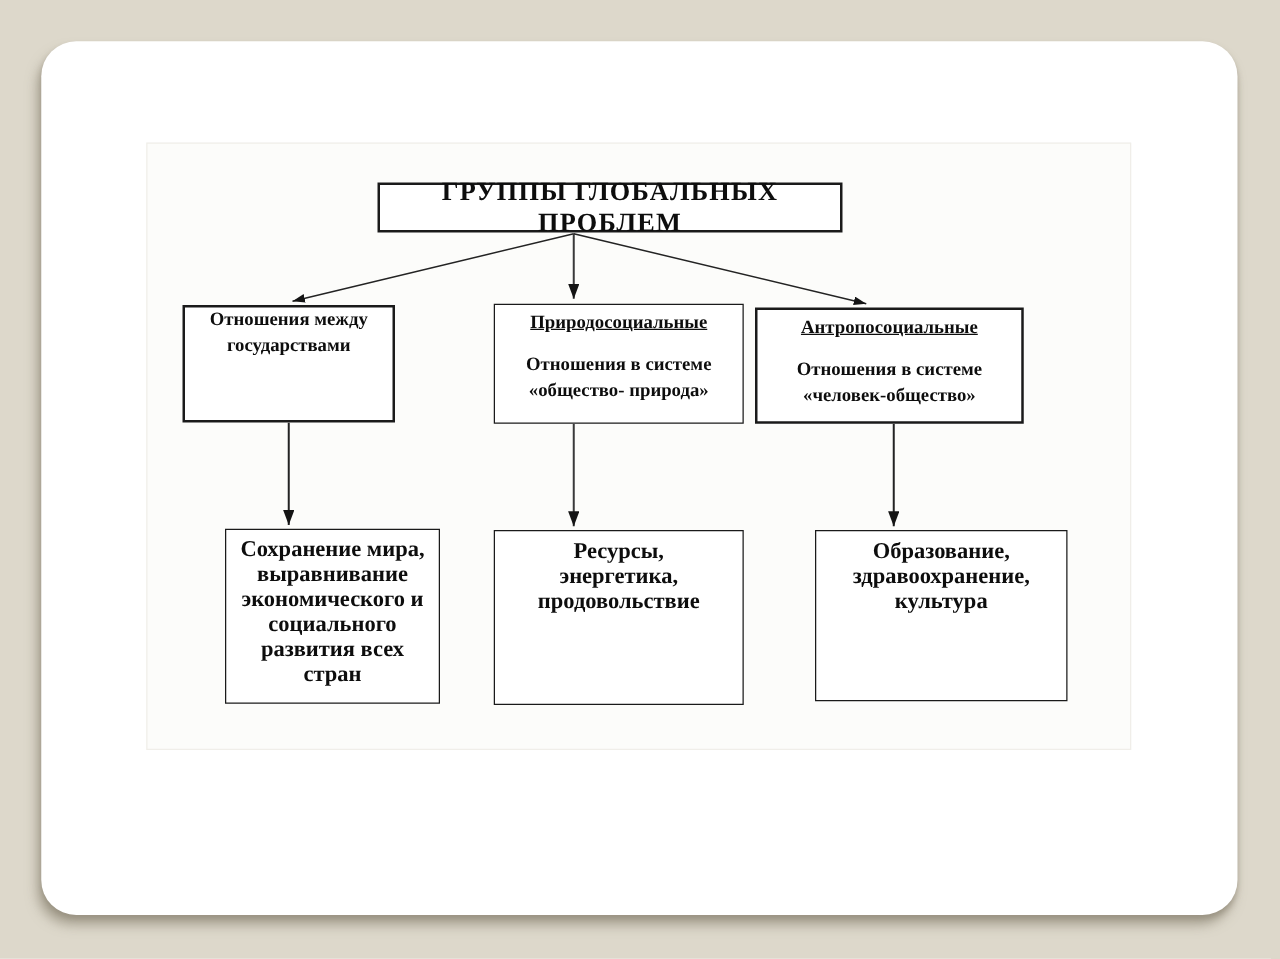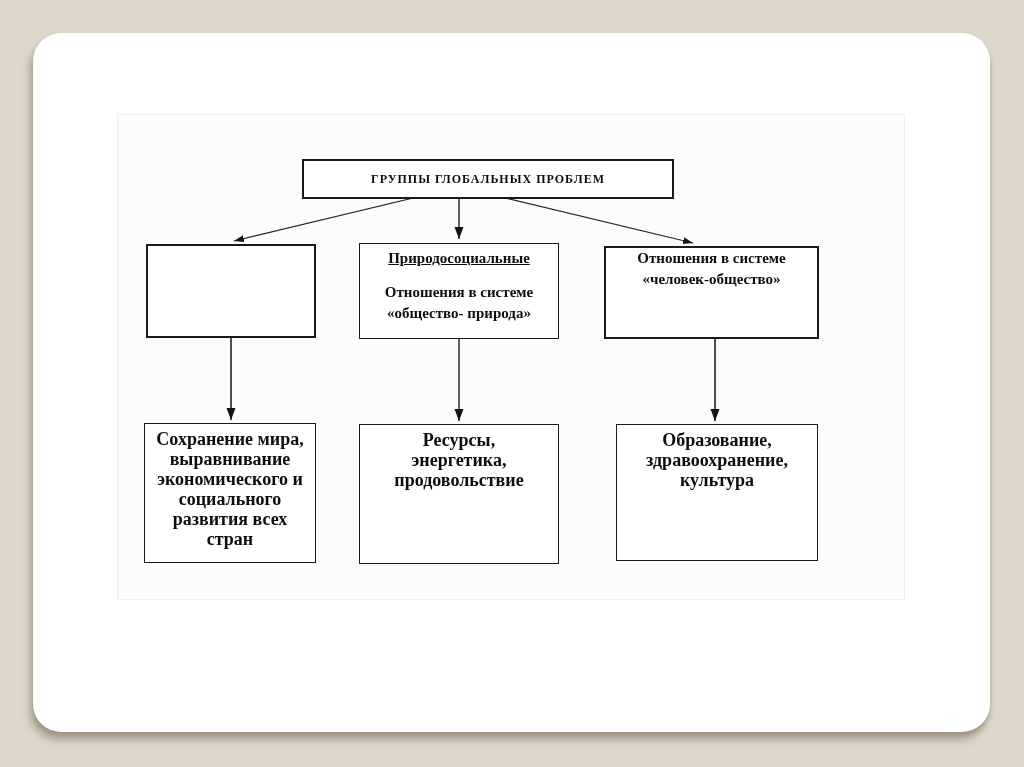--- a/index.html
+++ b/index.html
@@ -31,26 +31,25 @@
   }
   .box{
     position:absolute;
     box-sizing:border-box;
     background:#ffffff;
     border:2px solid #1a1a1a;
     text-align:center;
     color:#0d0d0d;
     font-weight:bold;
   }
-  .thin{border-width:1.5px;}
+  .thin{border-width:1.5px;margin-left:36px;}
   .title-box{
     display:flex;align-items:center;justify-content:center;
-    font-size:12px;
+    font-size:21px;
     letter-spacing:1px;
-    margin-top:13px;
   }
   .box-heading{
     padding-top:6px;
     font-size:15px;
     text-decoration:underline;
     margin-bottom:15px;
   }
   .box-body{
     font-size:15px;
     line-height:21px;
@@ -85,29 +84,32 @@
         <line x1="113" y1="223" x2="113" y2="305" stroke="#232323" stroke-width="1.6" marker-end="url(#ah-big)"></line>
         <line x1="341" y1="224" x2="341" y2="306" stroke="#3a3a3a" stroke-width="1.6" marker-end="url(#ah-big)"></line>
         <line x1="597" y1="224" x2="597" y2="306" stroke="#232323" stroke-width="1.6" marker-end="url(#ah-big)"></line>
       </svg>
 
       <div class="box title-box" style="left:184px;top:31px;width:372px;height:40px;">
         <span>ГРУППЫ ГЛОБАЛЬНЫХ ПРОБЛЕМ</span>
       </div>
 
       <div class="box" style="left:28px;top:129px;width:170px;height:94px;">
+        <div class="box-body">Отношения между
+государствами</div>
       </div>
 
       <div class="box thin" style="left:241px;top:128px;width:200px;height:96px;">
         <div class="box-heading">Природосоциальные</div>
         <div class="box-body">Отношения в системе
 «общество- природа»</div>
       </div>
 
       <div class="box" style="left:486px;top:131px;width:215px;height:93px;">
+        <div class="box-heading">Антропосоциальные</div>
         <div class="box-body">Отношения в системе
 «человек-общество»</div>
       </div>
 
       <div class="box thin" style="left:26px;top:308px;width:172px;height:140px;">
         <div class="box-outcome">Сохранение мира,
 выравнивание
 экономического и
 социального
 развития всех

